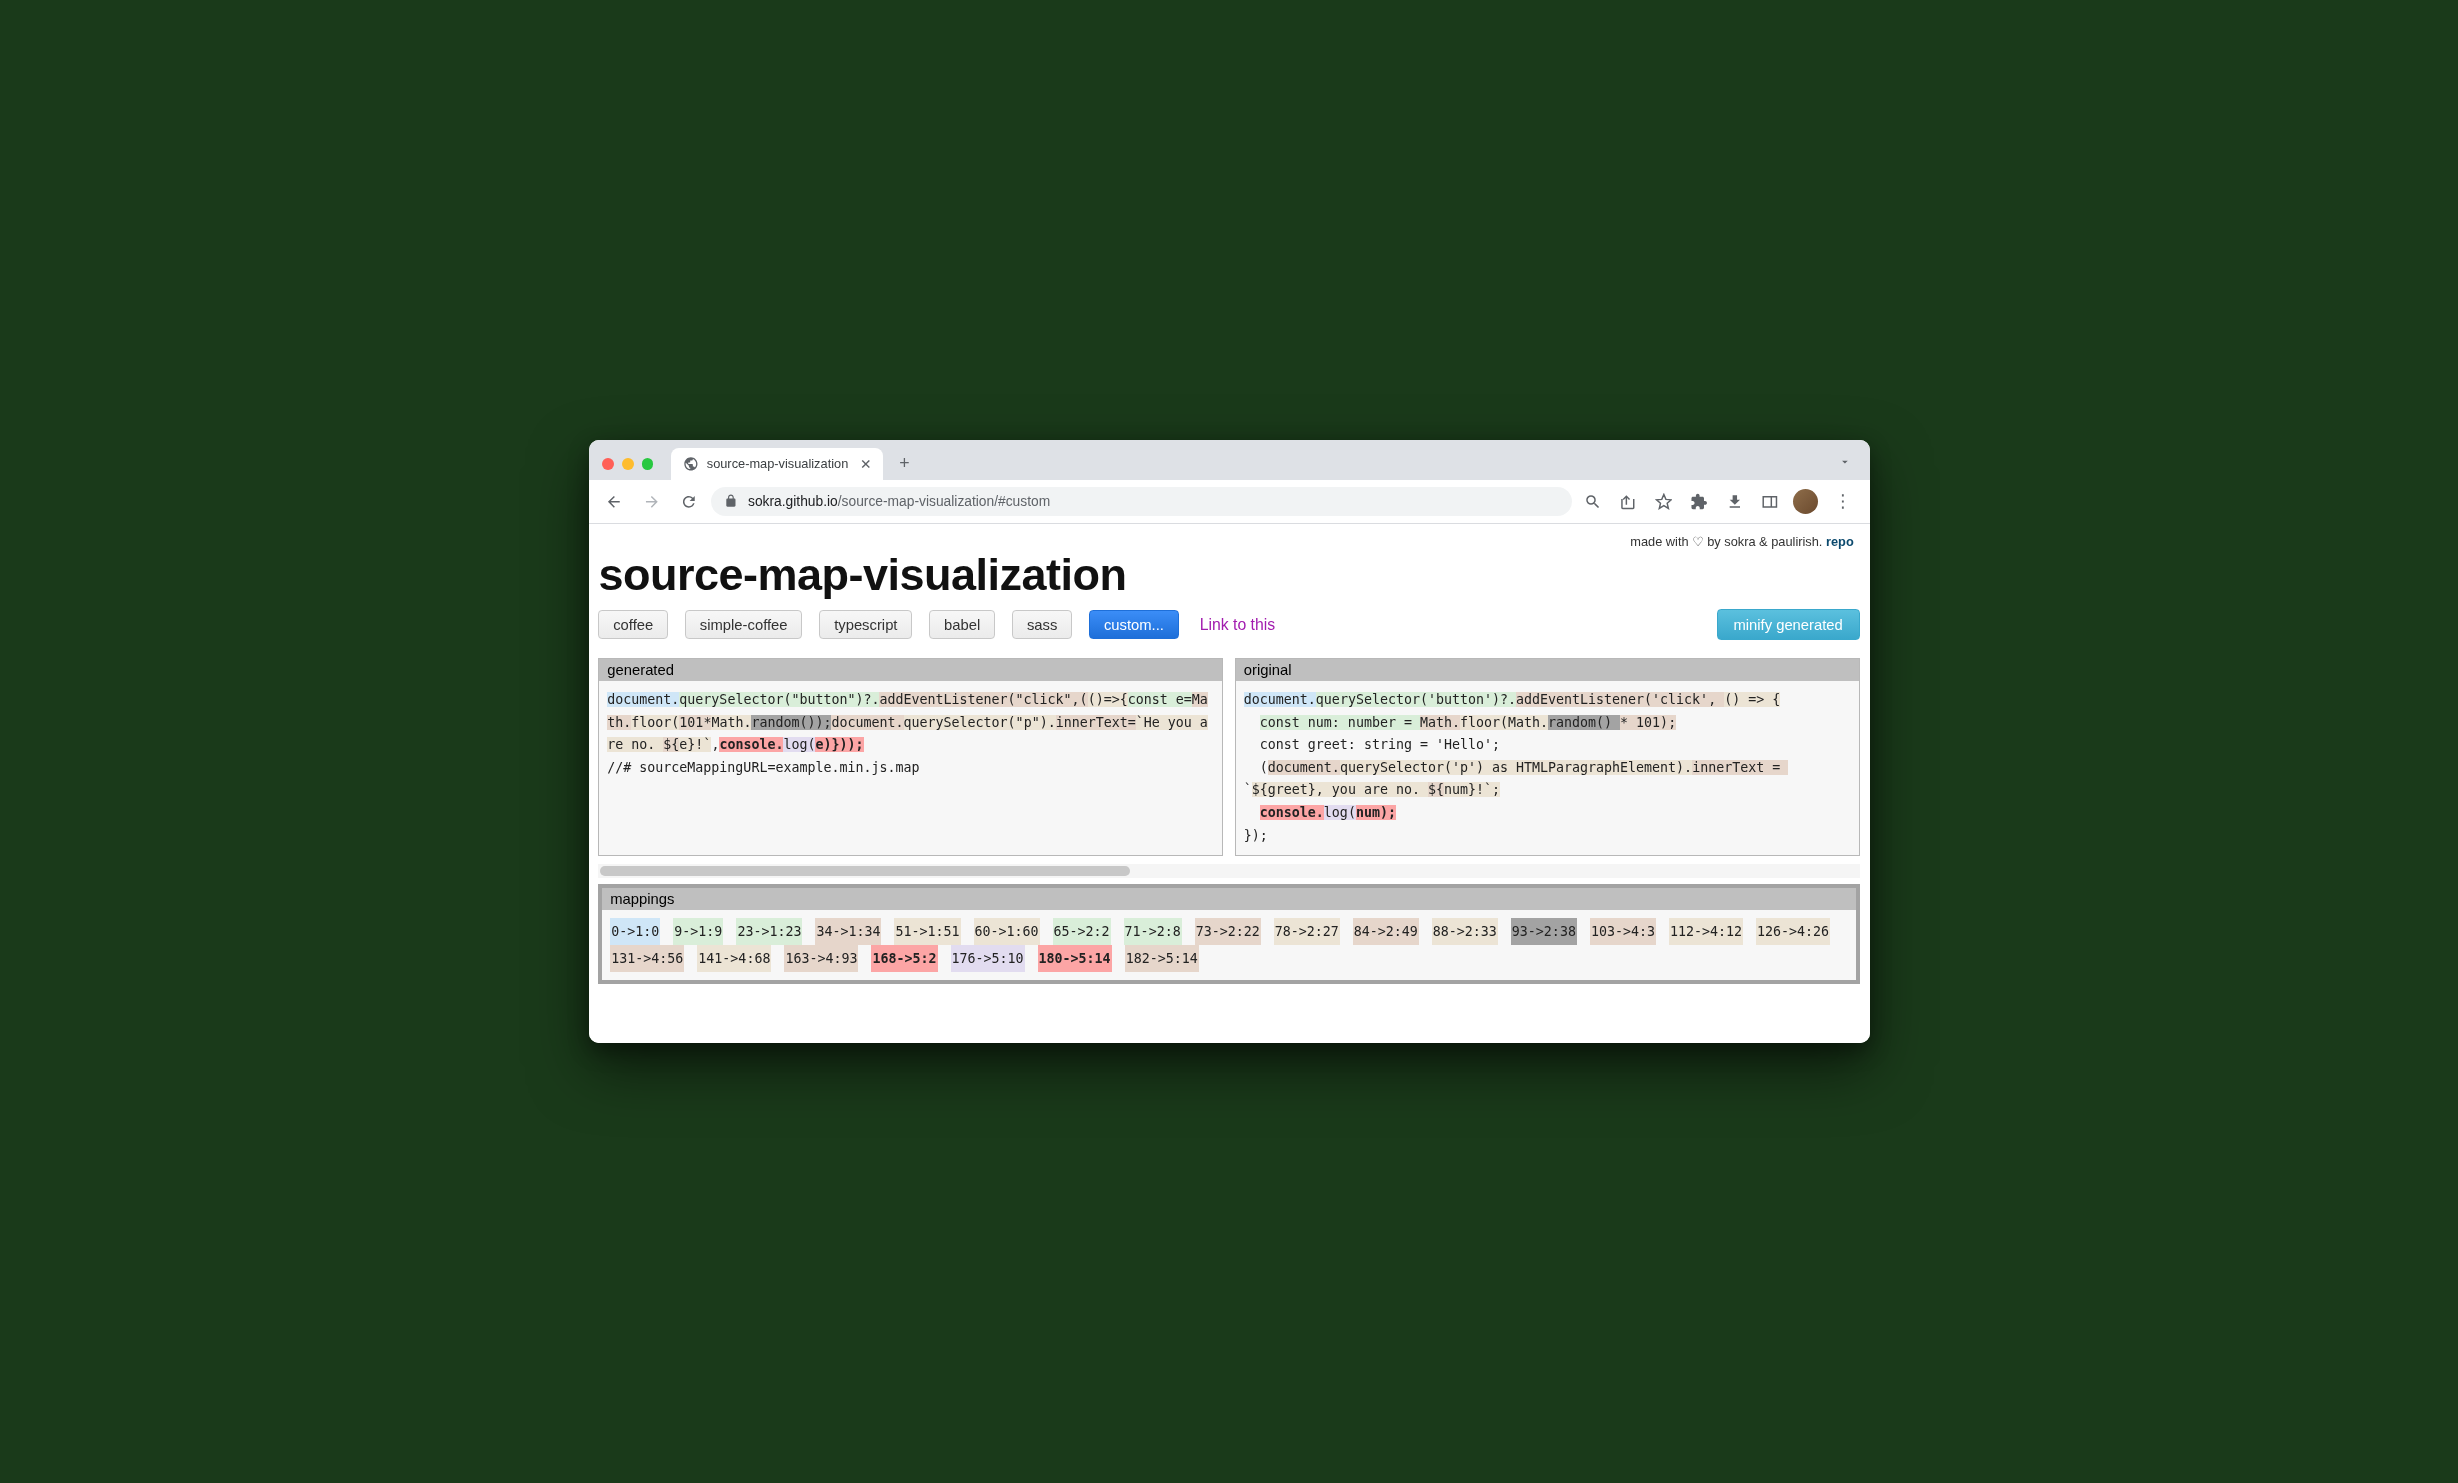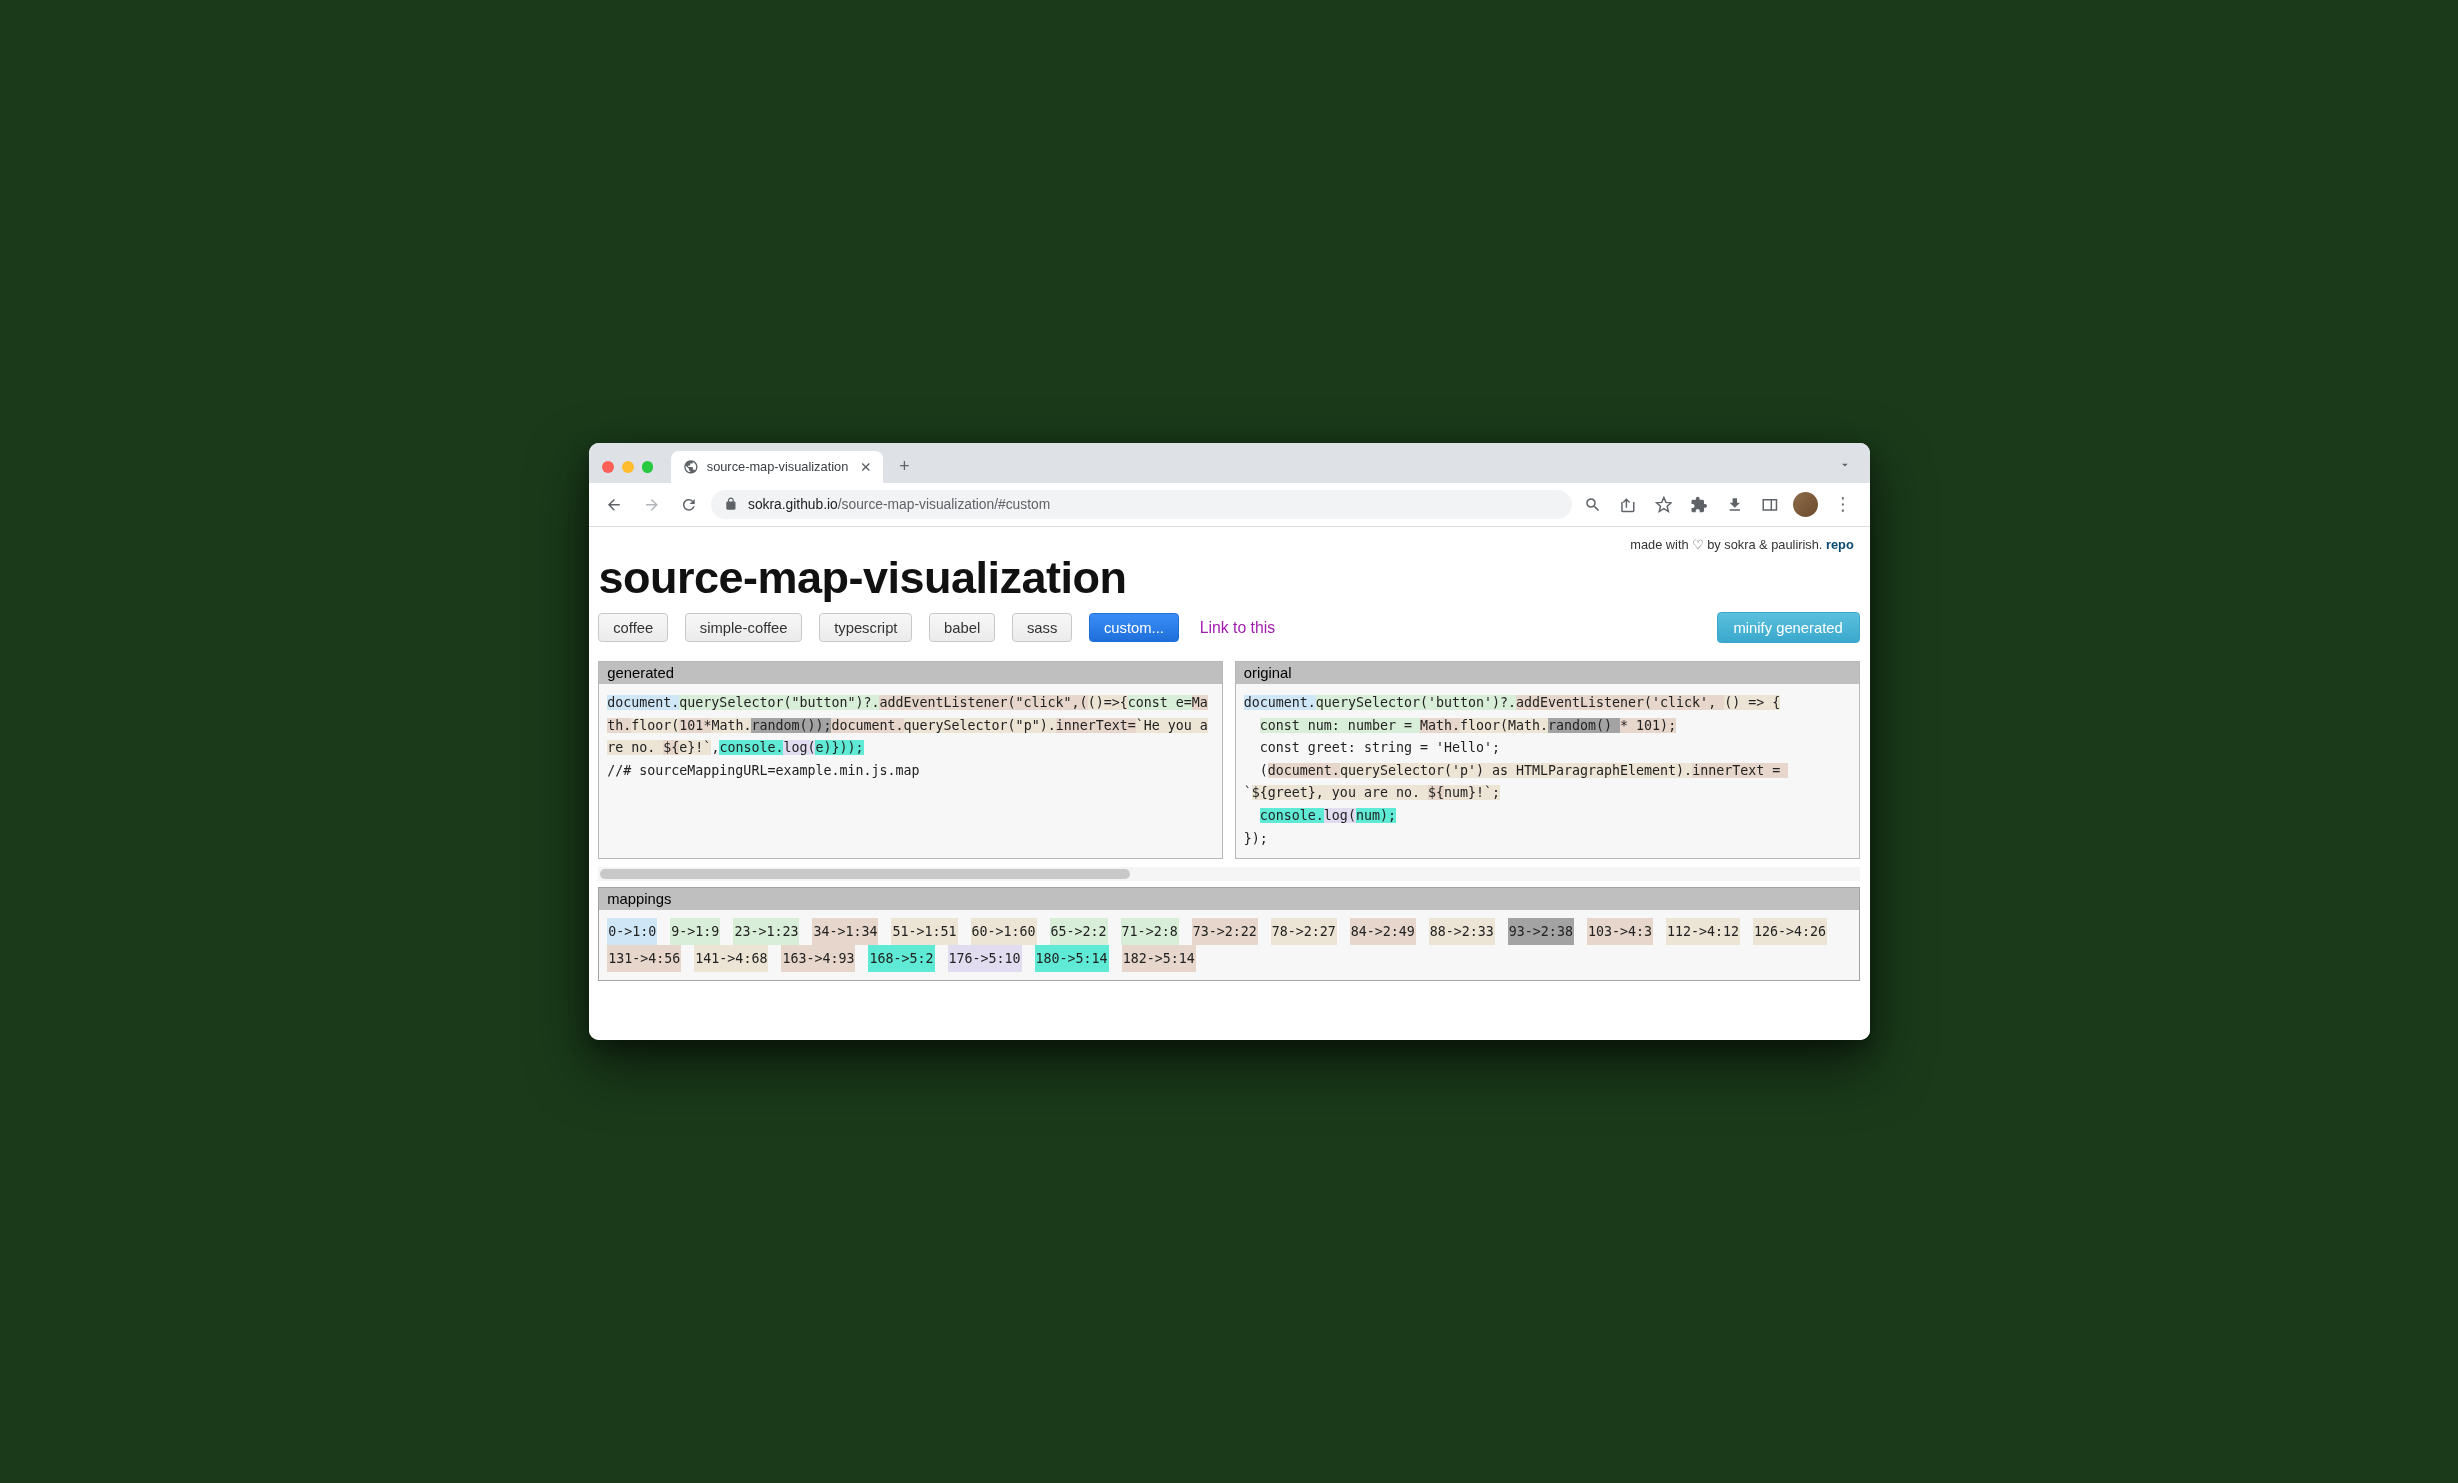--- a/index.html
+++ b/index.html
@@ -181,21 +181,21 @@
       font-size: 13.3px;
       line-height: 1.7;
       color: #222;
       white-space: pre-wrap;
       word-break: break-all;
     }
     .hl-blue   { background: #cfe6f7; }
     .hl-green  { background: #d9eed9; }
     .hl-brown  { background: #e6d6cb; }
     .hl-tan    { background: #ece4d5; }
-    .hl-pink   { background: #5eead4; }
+    .hl-pink   { background: #fca5a5; font-weight: bold; }
     .hl-purple { background: #e2dcf0; }
     .hl-gray   { background: #a3a3a3; }
 
     .scrollbar-track {
       height: 13.8px;
       background: #f5f5f5;
       border-top: 0px solid #e0e0e0;
       position: relative;
       margin-bottom: 5.9px;
     }
@@ -203,21 +203,21 @@
       position: absolute;
       left: 2px;
       top: 2px;
       height: 9.9px;
       width: 42%;
       background: #c8c8c8;
       border-radius: 4.9px;
     }
 
     .mappings-panel {
-      border: 1px solid #a3a3a3;
+      border: 4px solid #a3a3a3;
       background: #f7f7f7;
     }
     .mappings-body {
       padding: 7.9px;
       font-family: Menlo, Monaco, Consolas, monospace;
       font-size: 13.3px;
       line-height: 1.9;
       color: #222;
     }
     .map-token {

